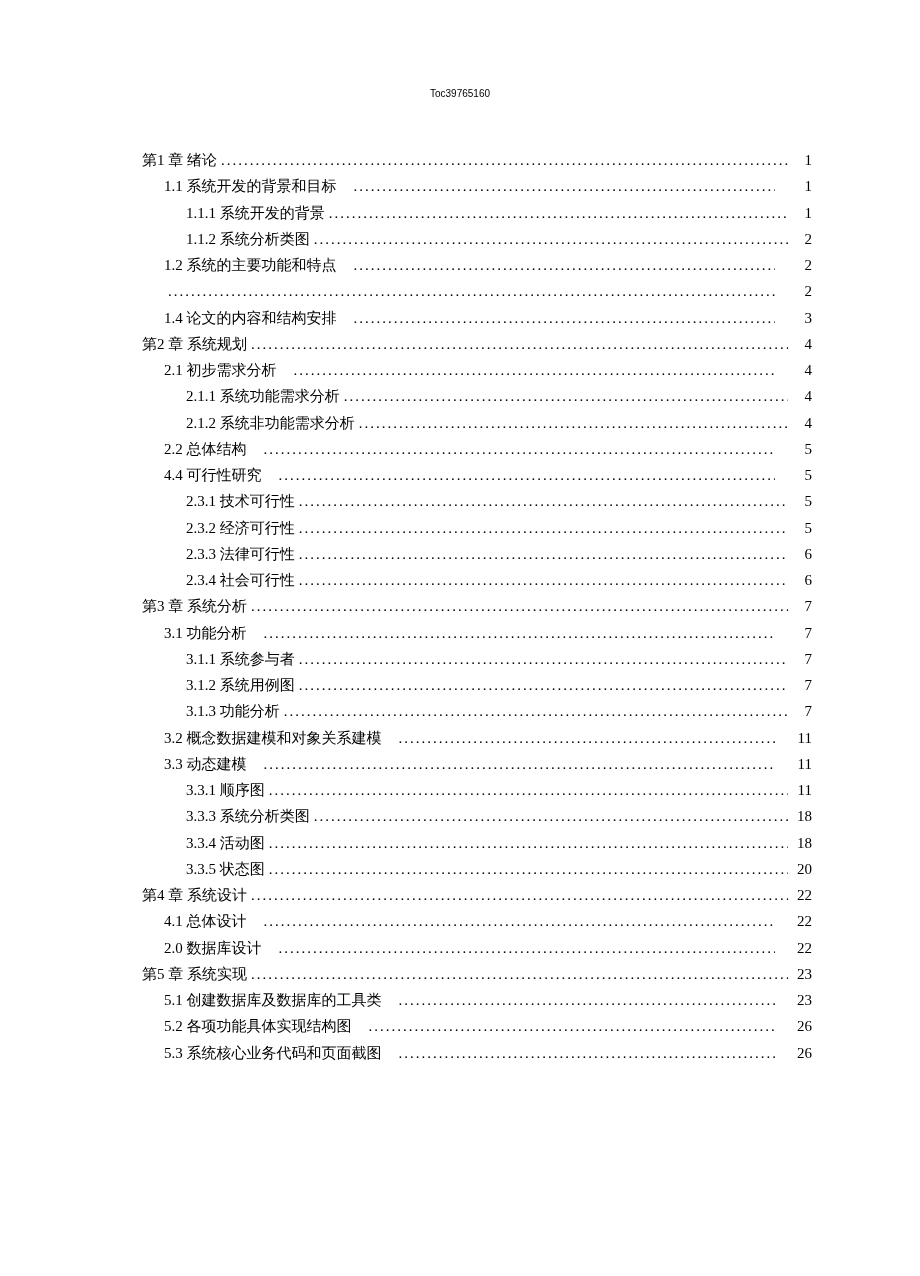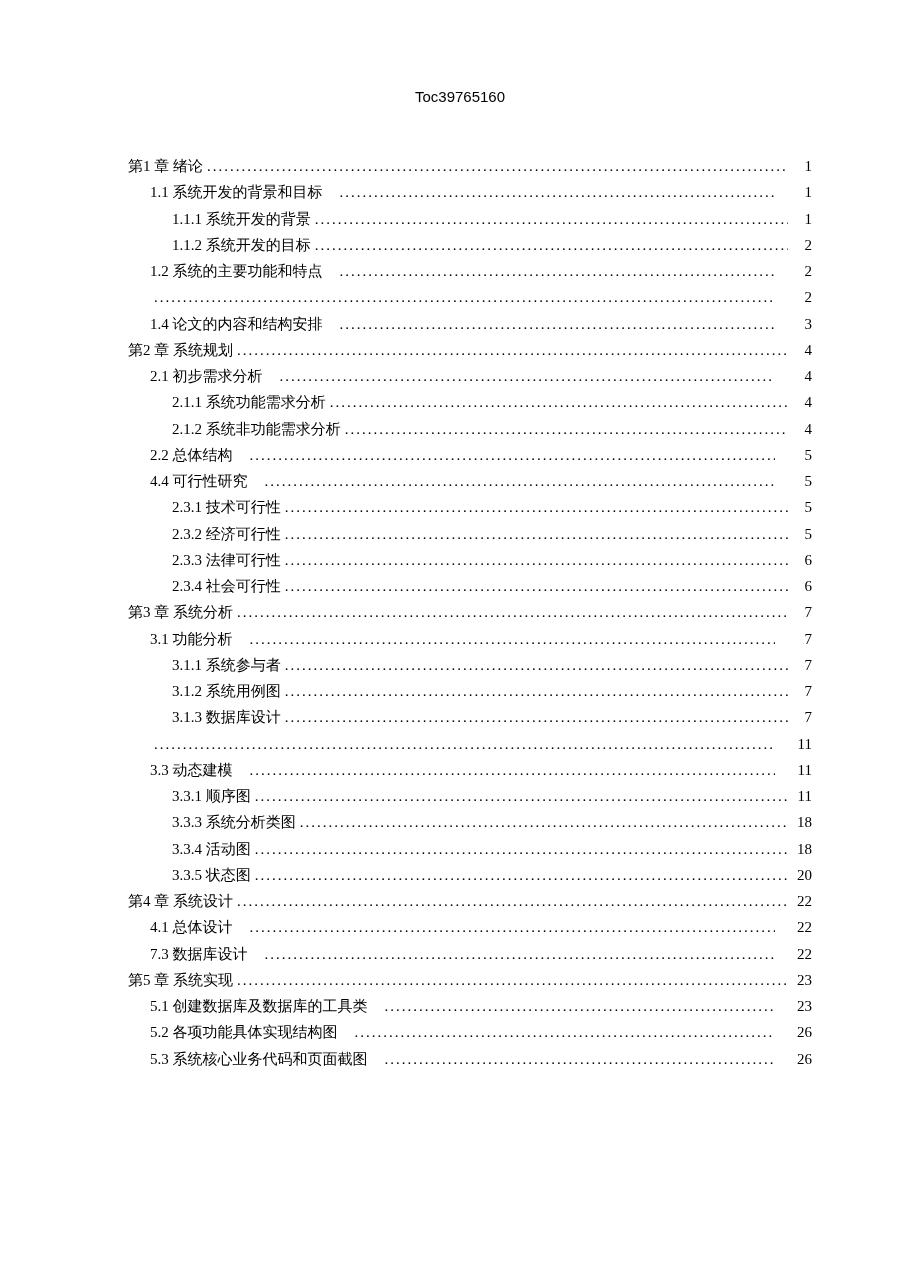--- a/index.html
+++ b/index.html
@@ -11,33 +11,34 @@
       background: #ffffff;
       font-family: "SimSun", "宋体", serif;
       width: 920px;
       height: 1276px;
       position: relative;
       color: #000;
     }
     .header {
       text-align: center;
       padding-top: 88px;
-      font-size: 15px;
+      font-size: 10px;
       font-family: Arial, sans-serif;
     }
     .toc-container {
       padding: 48px 108px 0 128px;
       font-size: 15px;
       line-height: 1.75;
     }
     .toc-entry {
       display: flex;
       align-items: baseline;
       white-space: nowrap;
       overflow: hidden;
+      margin-left: 14px;
     }
     .toc-entry.level-1 {
       padding-left: 0;
     }
     .toc-entry.level-2 {
       padding-left: 22px;
       gap: 13px;
     }
     .toc-entry.level-3 {
       padding-left: 44px;
@@ -78,21 +79,21 @@
       <span class="toc-label">1.1 系统开发的背景和目标</span>
       <span class="toc-dots"></span>
       <span class="toc-page"> 1</span>
     </div>
     <div class="toc-entry level-3">
       <span class="toc-label">1.1.1 系统开发的背景 </span>
       <span class="toc-dots"></span>
       <span class="toc-page">1</span>
     </div>
     <div class="toc-entry level-3">
-      <span class="toc-label">1.1.2 系统开发的目标 </span>
+      <span class="toc-label">1.1.2 系统分析类图 </span>
       <span class="toc-dots"></span>
       <span class="toc-page">2</span>
     </div>
     <div class="toc-entry level-2">
       <span class="toc-label">1.2 系统的主要功能和特点 </span>
       <span class="toc-dots"></span>
       <span class="toc-page">2</span>
     </div>
     <div class="toc-entry level-2">
       <span class="toc-dots"></span>
@@ -167,25 +168,26 @@
       <span class="toc-label">3.1.1 系统参与者 </span>
       <span class="toc-dots"></span>
       <span class="toc-page">7</span>
     </div>
     <div class="toc-entry level-3">
       <span class="toc-label">3.1.2 系统用例图 </span>
       <span class="toc-dots"></span>
       <span class="toc-page">7</span>
     </div>
     <div class="toc-entry level-3">
-      <span class="toc-label">3.1.3 数据库设计 </span>
-      <span class="toc-dots"></span>
-      <span class="toc-page">7</span>
-    </div>
-    <div class="toc-entry level-2">
+      <span class="toc-label">3.1.3 功能分析 </span>
+      <span class="toc-dots"></span>
+      <span class="toc-page">7</span>
+    </div>
+    <div class="toc-entry level-2">
+      <span class="toc-label">3.2 概念数据建模和对象关系建模 </span>
       <span class="toc-dots"></span>
       <span class="toc-page">11</span>
     </div>
     <div class="toc-entry level-2">
       <span class="toc-label">3.3 动态建模 </span>
       <span class="toc-dots"></span>
       <span class="toc-page">11</span>
     </div>
     <div class="toc-entry level-3">
       <span class="toc-label">3.3.1 顺序图 </span>
@@ -211,21 +213,21 @@
       <span class="toc-label">第4 章 系统设计</span>
       <span class="toc-dots"></span>
       <span class="toc-page">22</span>
     </div>
     <div class="toc-entry level-2">
       <span class="toc-label">4.1 总体设计 </span>
       <span class="toc-dots"></span>
       <span class="toc-page">22</span>
     </div>
     <div class="toc-entry level-2">
-      <span class="toc-label">7.3 数据库设计 </span>
+      <span class="toc-label">2.0 数据库设计 </span>
       <span class="toc-dots"></span>
       <span class="toc-page">22</span>
     </div>
     <div class="toc-entry level-1">
       <span class="toc-label">第5 章 系统实现</span>
       <span class="toc-dots"></span>
       <span class="toc-page">23</span>
     </div>
     <div class="toc-entry level-2">
       <span class="toc-label">5.1 创建数据库及数据库的工具类 </span>

